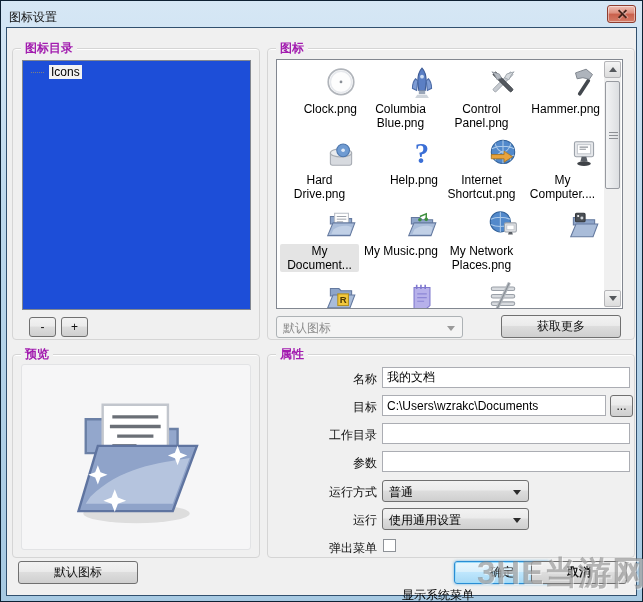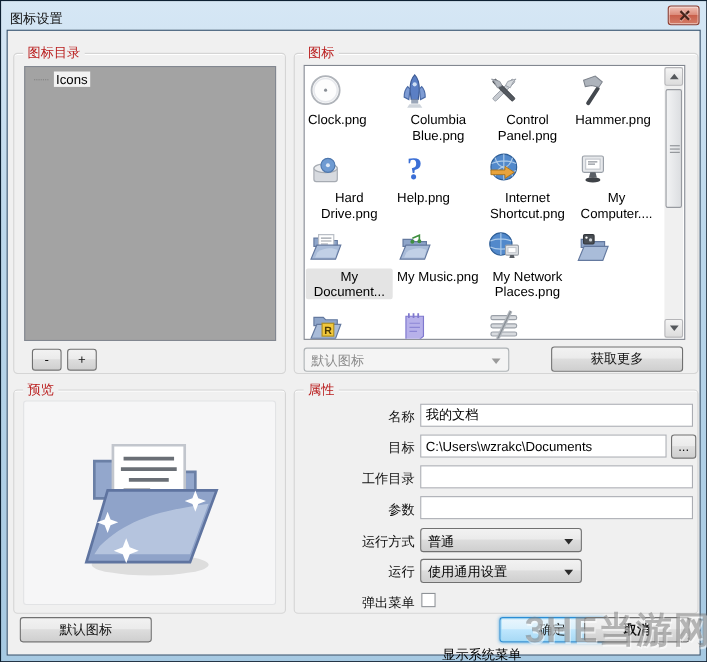--- a/index.html
+++ b/index.html
@@ -17,42 +17,42 @@
   .close-x { position:absolute; left:50%; top:50%; width:9px; height:9px; transform:translate(-50%,-50%); }
   .close-x::before,.close-x::after { content:""; position:absolute; left:4px; top:-1px; width:2px; height:11px; background:#47241b;
     box-shadow:1px 1px 0 rgba(255,255,255,.35); }
   .close-x::before { transform:rotate(45deg); }
   .close-x::after { transform:rotate(-45deg); }
 
   .content { position:absolute; top:26px; left:5px; right:5px; bottom:5px; background:#f0f0f0; border:1px solid #31506e; }
 
   
   .group { position:absolute; border:1px solid #d5d5d5; border-radius:4px; box-shadow:inset 0 1px 0 #fff; }
-  .glabel { position:absolute; top:-9px; left:8px; background:#f0f0f0; padding:0 4px; font-size:12px; color:#b91c1c; white-space:nowrap; }
+  .glabel { position:absolute; top:-9px; left:8px; background:#f0f0f0; padding:0 4px; font-size:12px; color:#a21caf; white-space:nowrap;font-weight:bold; }
 
   .g-dir { left:5px; top:20px; width:248px; height:292px; }
-  .treebox { position:absolute; left:9px; top:11px; width:229px; height:250px; background:#a3a3a3; border:1px solid #828790; overflow:hidden; }
+  .treebox { position:absolute; left:9px; top:11px; width:229px; height:250px; background:#1d4ed8; border:1px solid #828790; overflow:hidden; }
   .tree-item { display:flex; align-items:center; padding:4px 2px 3px 8px; cursor:default; }
   .tree-dots { width:13px; border-top:1px dotted #808080; margin-right:5px; }
   .tree-label { padding:0 2px; background:#f2f2f2; }
   .btn { font-family:"Liberation Sans",sans-serif; font-size:12px; color:#111; border:1px solid #707070; border-radius:3px;
     background:linear-gradient(180deg,#f2f2f2 0%,#ebebeb 45%,#dddddd 50%,#cfcfcf 100%); cursor:pointer; }
   .btn-minus { position:absolute; left:16px; top:268px; width:27px; height:20px; }
   .btn-plus  { position:absolute; left:48px; top:268px; width:27px; height:20px; }
 
   .g-preview { left:5px; top:326px; width:248px; height:204px; }
   .previewbox { position:absolute; left:8px; top:9px; width:230px; height:186px; background:#f6f6f7; border:1px solid #e2e3e5; border-radius:3px;
     display:flex; align-items:center; justify-content:center; }
   .btn-deficon { position:absolute; left:11px; top:533px; width:120px; height:23px; }
 
   
   .g-icons { left:260px; top:20px; width:368px; height:292px; }
   .iconlist { position:absolute; left:8px; top:10px; width:347px; height:250px; background:#fff; border:1px solid #828790; overflow:hidden; }
   .icon-grid { position:absolute; left:1px; top:2px; right:19px; bottom:0; display:flex; flex-wrap:wrap; align-content:flex-start; }
-  .icell { width:81px; height:71px; display:flex; flex-direction:column; align-items:flex-start; padding-top:3px; cursor:default; }
+  .icell { width:81px; height:71px; display:flex; flex-direction:column; align-items:flex-end; padding-top:3px; cursor:default; }
   .cicon { width:36px; height:36px; flex:none; display:flex; align-items:center; justify-content:center; }
   .cicon svg { width:34px; height:34px; }
   .clabel { margin-top:1px; text-align:center; font-size:12px; line-height:14px; max-width:79px; padding:0 2px; }
   .icell.selected .clabel { background:#e4e4e4; border-radius:2px; }
 
   
   .vscroll { position:absolute; top:1px; right:1px; bottom:1px; width:17px; background:#f0f0f0; }
   .sb-btn { position:absolute; left:0; width:17px; height:17px; border:1px solid #b5b5b8; border-radius:2px;
     background:linear-gradient(180deg,#f4f4f4,#dcdcdc); display:flex; align-items:center; justify-content:center; cursor:pointer; }
   .sb-btn.up { top:0; } .sb-btn.down { bottom:0; }

